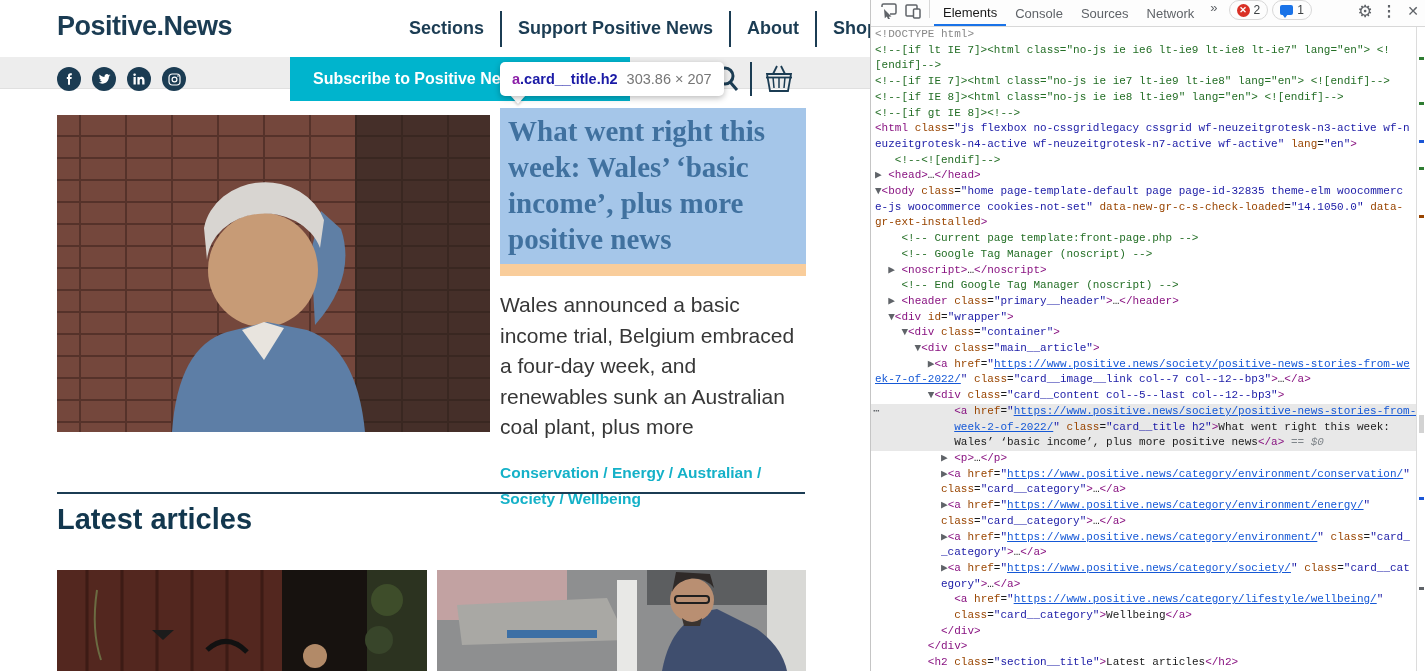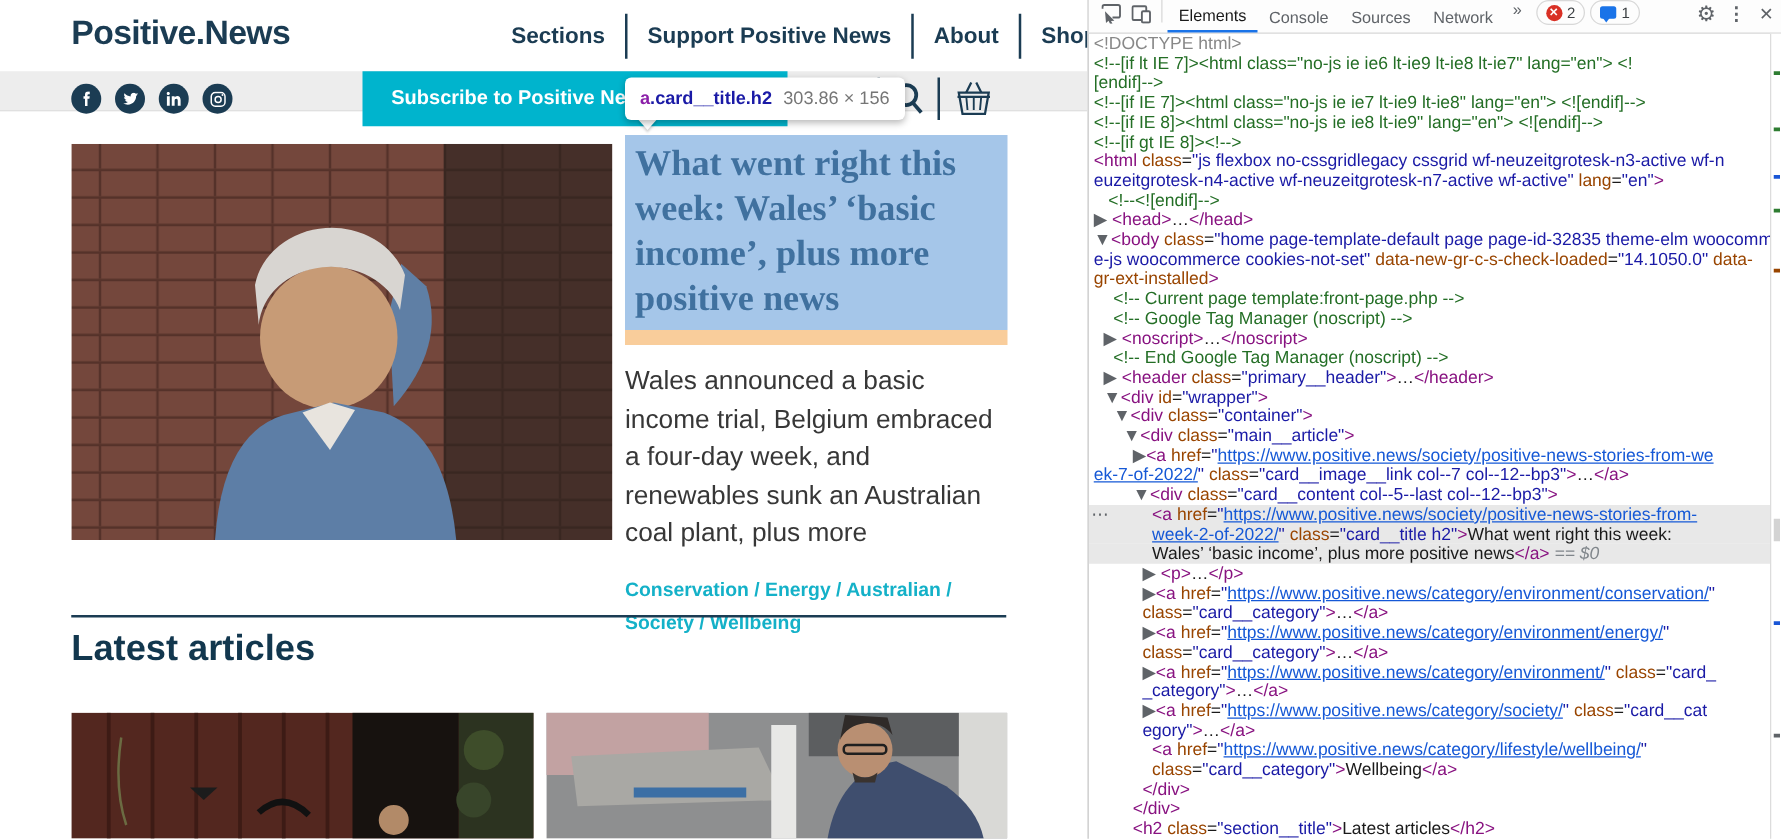--- a/index.html
+++ b/index.html
@@ -61,21 +61,21 @@
   .dt-more { font-size:13px; color:#5f6368; padding:0 7px; cursor:pointer; }
   .dt-badge { display:flex; align-items:center; gap:4px; border:1px solid #d8d8d8; border-radius:11px; padding:2px 7px; margin-left:4px; cursor:pointer; }
   .dt-badge .num { font-size:12px; color:#3c4043; }
   .err-dot { width:13px; height:13px; border-radius:50%; background:#d93025; color:#fff; font-size:9px; line-height:13px; text-align:center; font-weight:bold; }
   .bubble { width:13px; height:10px; border-radius:2px; background:#1a73e8; position:relative; }
   .bubble:after { content:""; position:absolute; left:2px; bottom:-3px; border-left:3px solid transparent; border-right:3px solid transparent; border-top:4px solid #1a73e8; }
   .dt-right { margin-left:auto; display:flex; align-items:center; }
   .gear { font-size:17px; } .kebab { font-size:15px; font-weight:bold; } .closex { font-size:14px; }
 
   .dt-code { position:absolute; left:0; top:27px; right:9px; bottom:0; overflow:hidden;
-    font-family:Liberation Sans, sans-serif; font-size:14px; line-height:15.7px; }
+    font-family:Liberation Mono, monospace; font-size:11px; line-height:15.7px; }
   .dt-line { white-space:pre; padding-left:4px; position:relative; }
   .dt-line.sel { background:#e8e8e8; margin-right:-9px; }
   .gutter { position:absolute; left:2px; top:0; color:#5f6368; letter-spacing:-1px; }
   .tok-d { color:#888; }
   .tok-c { color:#236e25; }
   .tok-t { color:#881280; }
   .tok-a { color:#994500; }
   .tok-v { color:#1a1aa6; }
   .tok-l { color:#1558d6; text-decoration:underline; cursor:pointer; }
   .tok-x { color:#1a1a1a; }
@@ -145,21 +145,21 @@
         <path d="M11 10 L15 2 M23 10 L19 2" fill="none" stroke="#1b3c53" stroke-width="1.8"></path>
         <path d="M11 13 L12 24 M17 13 L17 24 M23 13 L22 24" stroke="#1b3c53" stroke-width="1.5"></path>
         <line x1="4" y1="13.5" x2="30" y2="13.5" stroke="#1b3c53" stroke-width="1.8"></line>
       </svg>
     </div>
   </div>
 
   <div class="inspect-tooltip">
     <span class="sel-tag">a</span>
       <span class="sel-rest">.card__title.h2</span>
-    <span class="sel-dims">303.86 × 156</span>
+    <span class="sel-dims">303.86 × 207</span>
   </div>
   <div class="tooltip-caret"></div>
 
   <div class="hero-img">
     <svg width="433" height="317" viewBox="0 0 433 317">
       <defs>
         <pattern id="br" width="46" height="22" patternUnits="userSpaceOnUse">
           <rect width="46" height="22" fill="#74473c"></rect>
           <rect y="20" width="46" height="2" fill="#55322a"></rect>
           <rect x="22" width="2" height="20" fill="#55322a"></rect>

